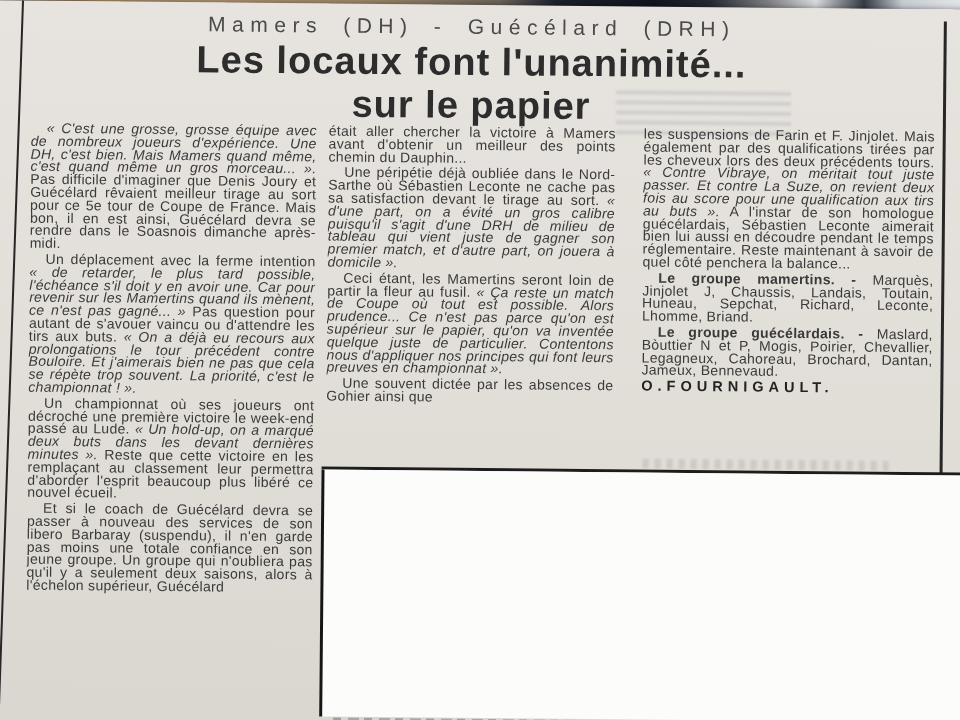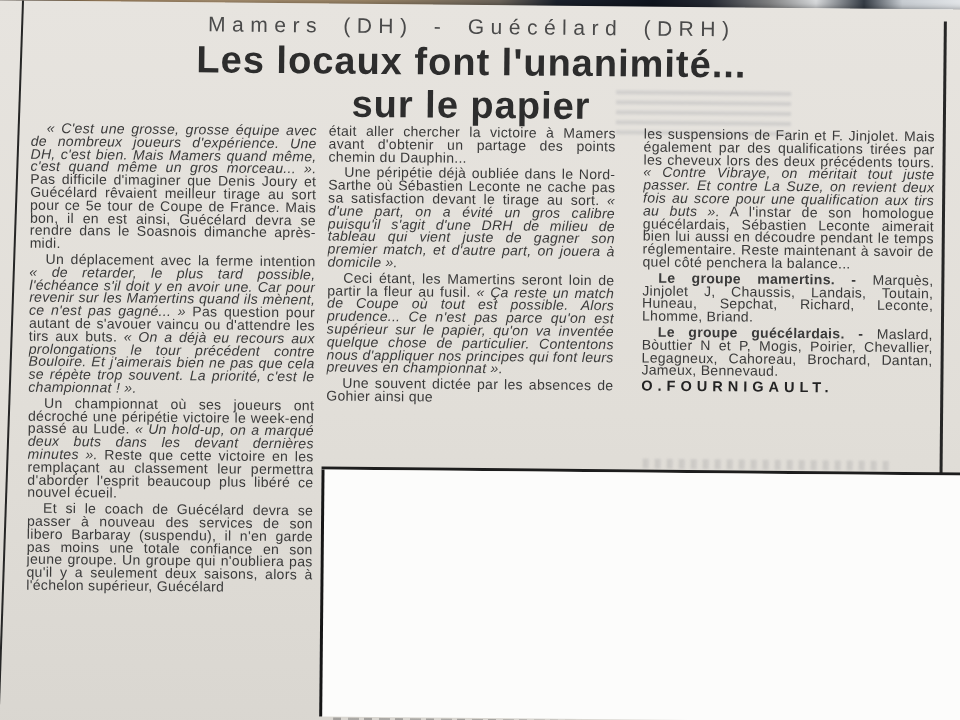--- a/index.html
+++ b/index.html
@@ -93,27 +93,27 @@
   <div class="masthead">
     <div class="match-line">Mamers (DH) - Guécélard (DRH)</div>
     <div class="headline">Les locaux font l'unanimité...</div>
     <div class="headline">sur le papier</div>
   </div>
 
   <div class="cols">
     <div class="col col-1">
         <p><span class="it">« C'est une grosse, grosse équipe avec de nombreux joueurs d'expérience. Une DH, c'est bien. Mais Mamers quand même, c'est quand même un gros morceau... ».</span><span> Pas difficile d'imaginer que Denis Joury et Guécélard rêvaient meilleur tirage au sort pour ce 5e tour de Coupe de France. Mais bon, il en est ainsi, Guécélard devra se rendre dans le Soasnois dimanche après-midi.</span></p>
         <p><span>Un déplacement avec la ferme intention </span><span class="it">« de retarder, le plus tard possible, l'échéance s'il doit y en avoir une. Car pour revenir sur les Mamertins quand ils mènent, ce n'est pas gagné... »</span><span> Pas question pour autant de s'avouer vaincu ou d'attendre les tirs aux buts. </span><span class="it">« On a déjà eu recours aux prolongations le tour précédent contre Bouloire. Et j'aimerais bien ne pas que cela se répète trop souvent. La priorité, c'est le championnat ! ».</span></p>
-        <p><span>Un championnat où ses joueurs ont décroché une péripétie victoire le week-end passé au Lude. </span><span class="it">« Un hold-up, on a marqué deux buts dans les devant dernières minutes ».</span><span> Reste que cette victoire en les remplaçant au classement leur permettra d'aborder l'esprit beaucoup plus libéré ce nouvel écueil.</span></p>
+        <p><span>Un championnat où ses joueurs ont décroché une première victoire le week-end passé au Lude. </span><span class="it">« Un hold-up, on a marqué deux buts dans les devant dernières minutes ».</span><span> Reste que cette victoire en les remplaçant au classement leur permettra d'aborder l'esprit beaucoup plus libéré ce nouvel écueil.</span></p>
         <p><span>Et si le coach de Guécélard devra se passer à nouveau des services de son libero Barbaray (suspendu), il n'en garde pas moins une totale confiance en son jeune groupe. Un groupe qui n'oubliera pas qu'il y a seulement deux saisons, alors à l'échelon supérieur, Guécélard</span></p>
       </div>
     <div class="col col-2">
-        <p class="noind"><span>était aller chercher la victoire à Mamers avant d'obtenir un partage des points chemin du Dauphin...</span></p>
+        <p class="noind"><span>était aller chercher la victoire à Mamers avant d'obtenir un meilleur des points chemin du Dauphin...</span></p>
         <p><span>Une péripétie déjà oubliée dans le Nord-Sarthe où Sébastien Leconte ne cache pas sa satisfaction devant le tirage au sort. </span><span class="it">« d'une part, on a évité un gros calibre puisqu'il s'agit d'une DRH de milieu de tableau qui vient juste de gagner son premier match, et d'autre part, on jouera à domicile ».</span></p>
-        <p><span>Ceci étant, les Mamertins seront loin de partir la fleur au fusil. </span><span class="it">« Ça reste un match de Coupe où tout est possible. Alors prudence... Ce n'est pas parce qu'on est supérieur sur le papier, qu'on va inventée quelque chose de particulier. Contentons nous d'appliquer nos principes qui font leurs preuves en championnat ».</span></p>
+        <p><span>Ceci étant, les Mamertins seront loin de partir la fleur au fusil. </span><span class="it">« Ça reste un match de Coupe où tout est possible. Alors prudence... Ce n'est pas parce qu'on est supérieur sur le papier, qu'on va inventée quelque juste de particulier. Contentons nous d'appliquer nos principes qui font leurs preuves en championnat ».</span></p>
         <p><span>Une souvent dictée par les absences de Gohier ainsi que</span></p>
       </div>
     <div class="col col-3">
         <p class="noind"><span>les suspensions de Farin et F. Jinjolet. Mais également par des qualifications tirées par les cheveux lors des deux précédents tours. </span><span class="it">« Contre Vibraye, on méritait tout juste passer. Et contre La Suze, on revient deux fois au score pour une qualification aux tirs au buts ».</span><span> A l'instar de son homologue guécélardais, Sébastien Leconte aimerait bien lui aussi en découdre pendant le temps réglementaire. Reste maintenant à savoir de quel côté penchera la balance...</span></p>
         <p><span class="b">Le groupe mamertins. -</span><span> Marquès, Jinjolet J, Chaussis, Landais, Toutain, Huneau, Sepchat, Richard, Leconte, Lhomme, Briand.</span></p>
         <p><span class="b">Le groupe guécélardais. -</span><span> Maslard, Bòuttier N et P, Mogis, Poirier, Chevallier, Legagneux, Cahoreau, Brochard, Dantan, Jameux, Bennevaud.</span></p>
         <p class="byline"><span class="b">O.FOURNIGAULT.</span></p>
       </div>
   </div>
 

